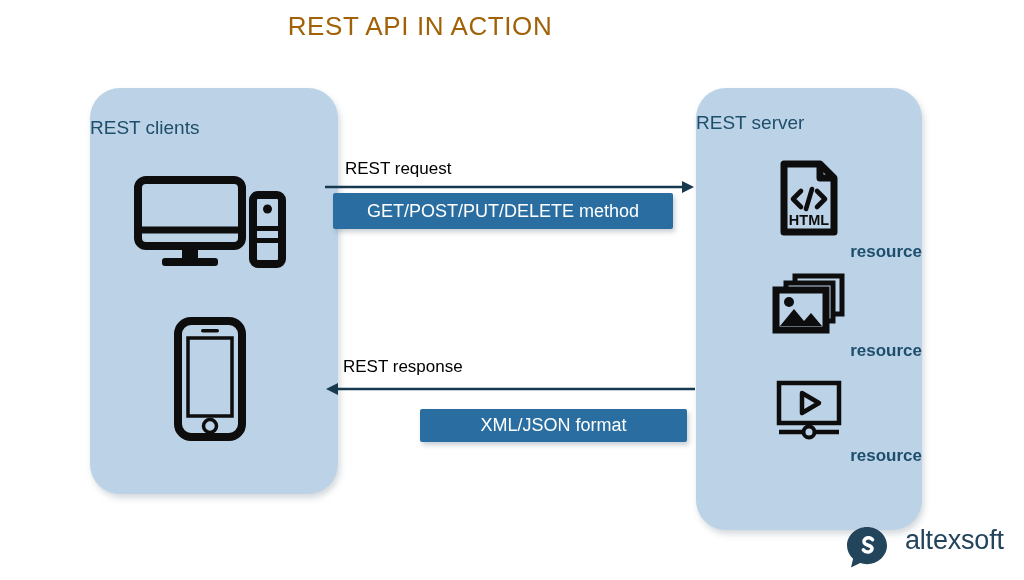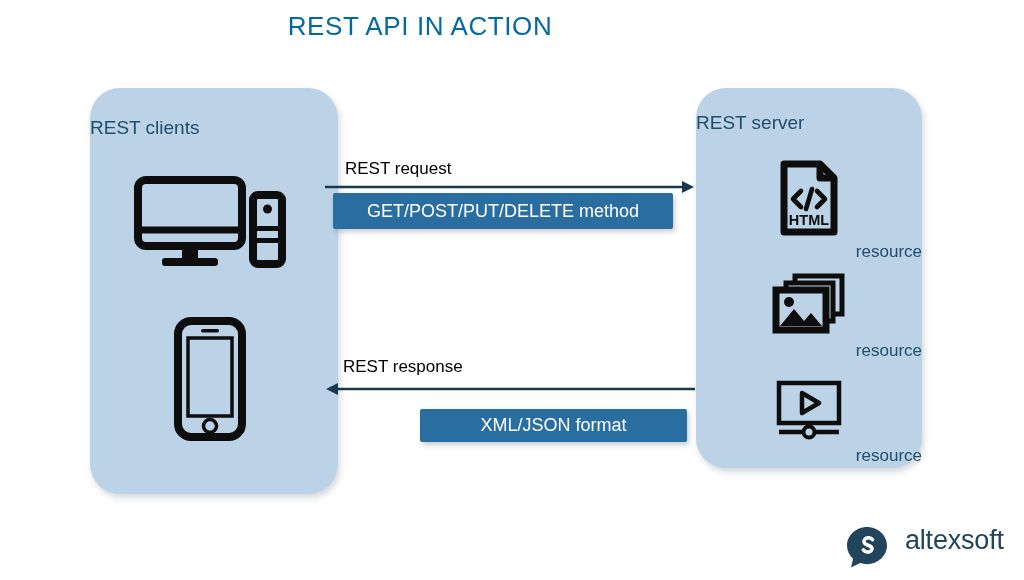--- a/index.html
+++ b/index.html
@@ -23,33 +23,33 @@
 
   
   .title {
     position: absolute;
     left: 0;
     top: 11px;
     width: 840px;
     text-align: center;
     font-size: 26px;
     letter-spacing: 0.6px;
-    color: #0369a1;
+    color: #a16207;
     font-weight: 500;
   }
 
   
   .panel {
     position: absolute;
     background: #bcd2e6;
     border-radius: 30px;
     box-shadow: 2px 4px 6px rgba(60,80,100,0.22);
   }
   .panel-left  { left: 90px;  top: 88px; width: 248px; height: 406px; }
-  .panel-right { left: 696px; top: 88px; width: 226px; height: 380px; }
+  .panel-right { left: 696px; top: 88px; width: 226px; height: 442px; }
 
   .panel-title {
     position: absolute;
     width: 100%;
     text-align: left;
     font-size: 19px;
     color: #1d4e6b;
     font-weight: 500;
   }
   .panel-left .panel-title  { top: 29px; }
@@ -67,21 +67,21 @@
   }
   .res-block .res-ico {
     display: block;
     margin: 0 auto;
   }
   .res-label {
     display: block;
     margin-top: 6px;
     font-size: 17px;
     color: #1d4e6b;
-    font-weight: 400;
+    font-weight: 700;
   }
   .res-1 { top: 72px; }
   .res-2 { top: 183px; }
   .res-3 { top: 292px; }
 
   
   .arrow-svg { position: absolute; left: 325px; overflow: visible; }
   .arrow-req { top: 170px; }
   .arrow-res { top: 372px; }
 

